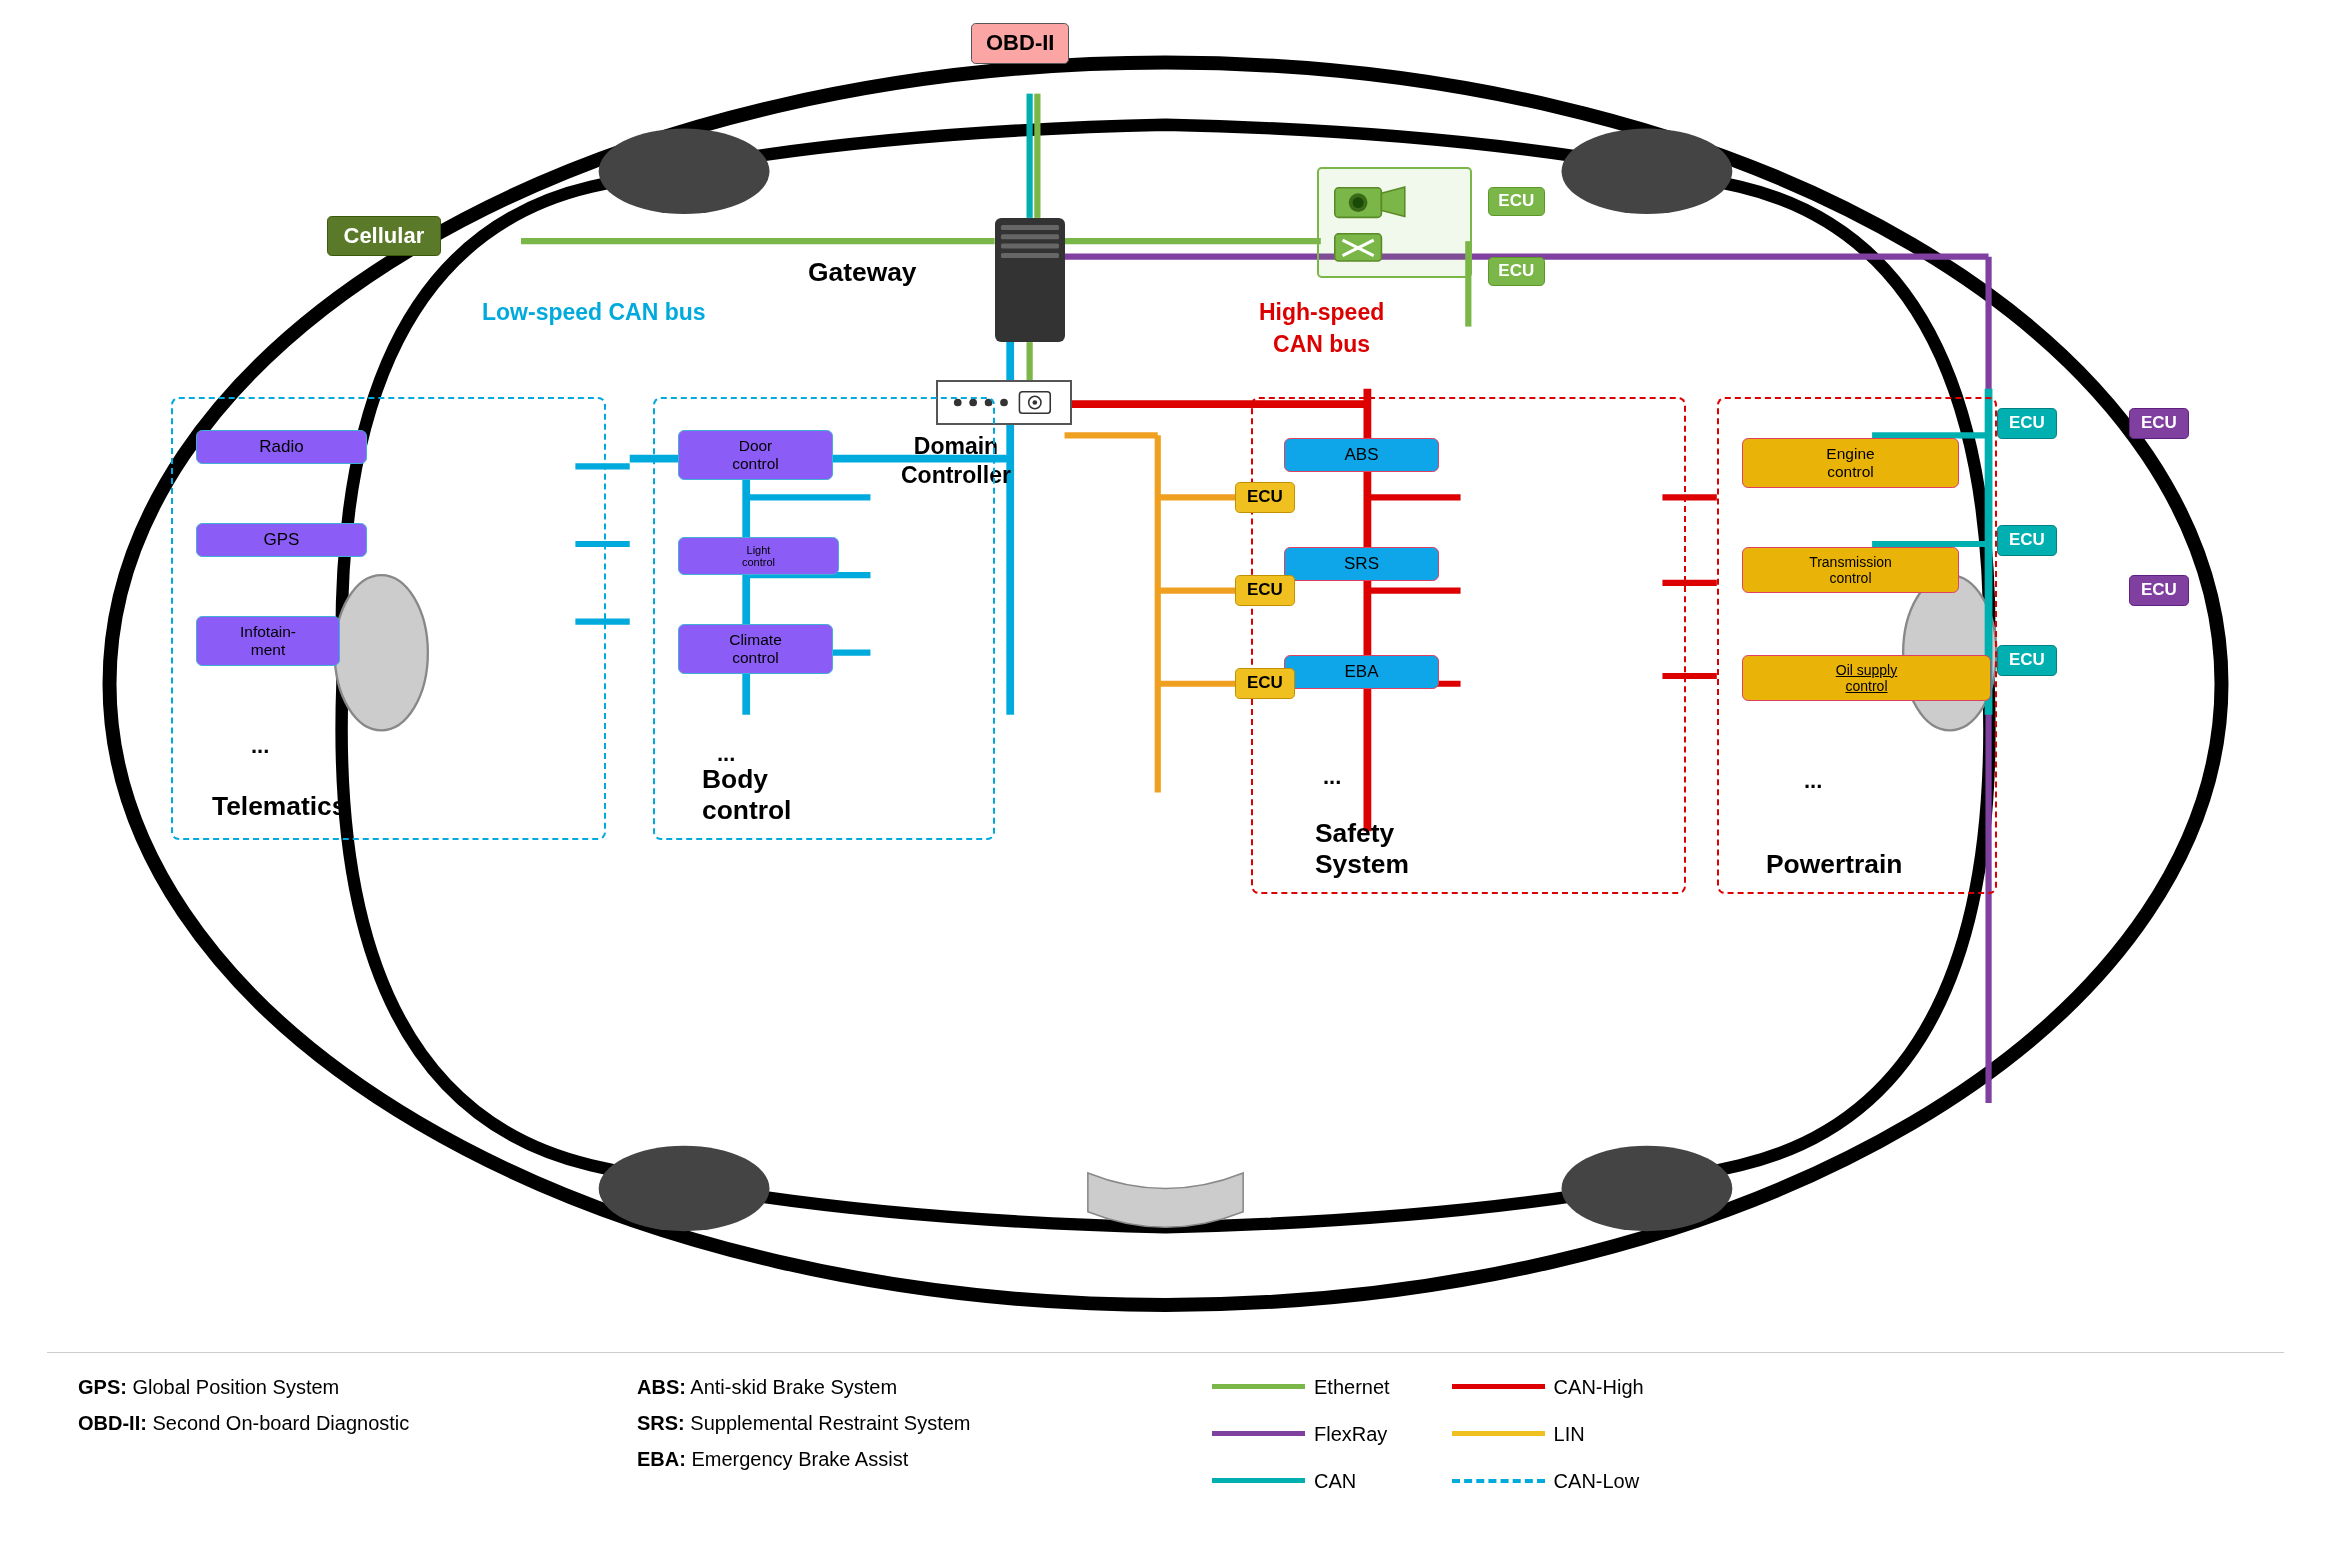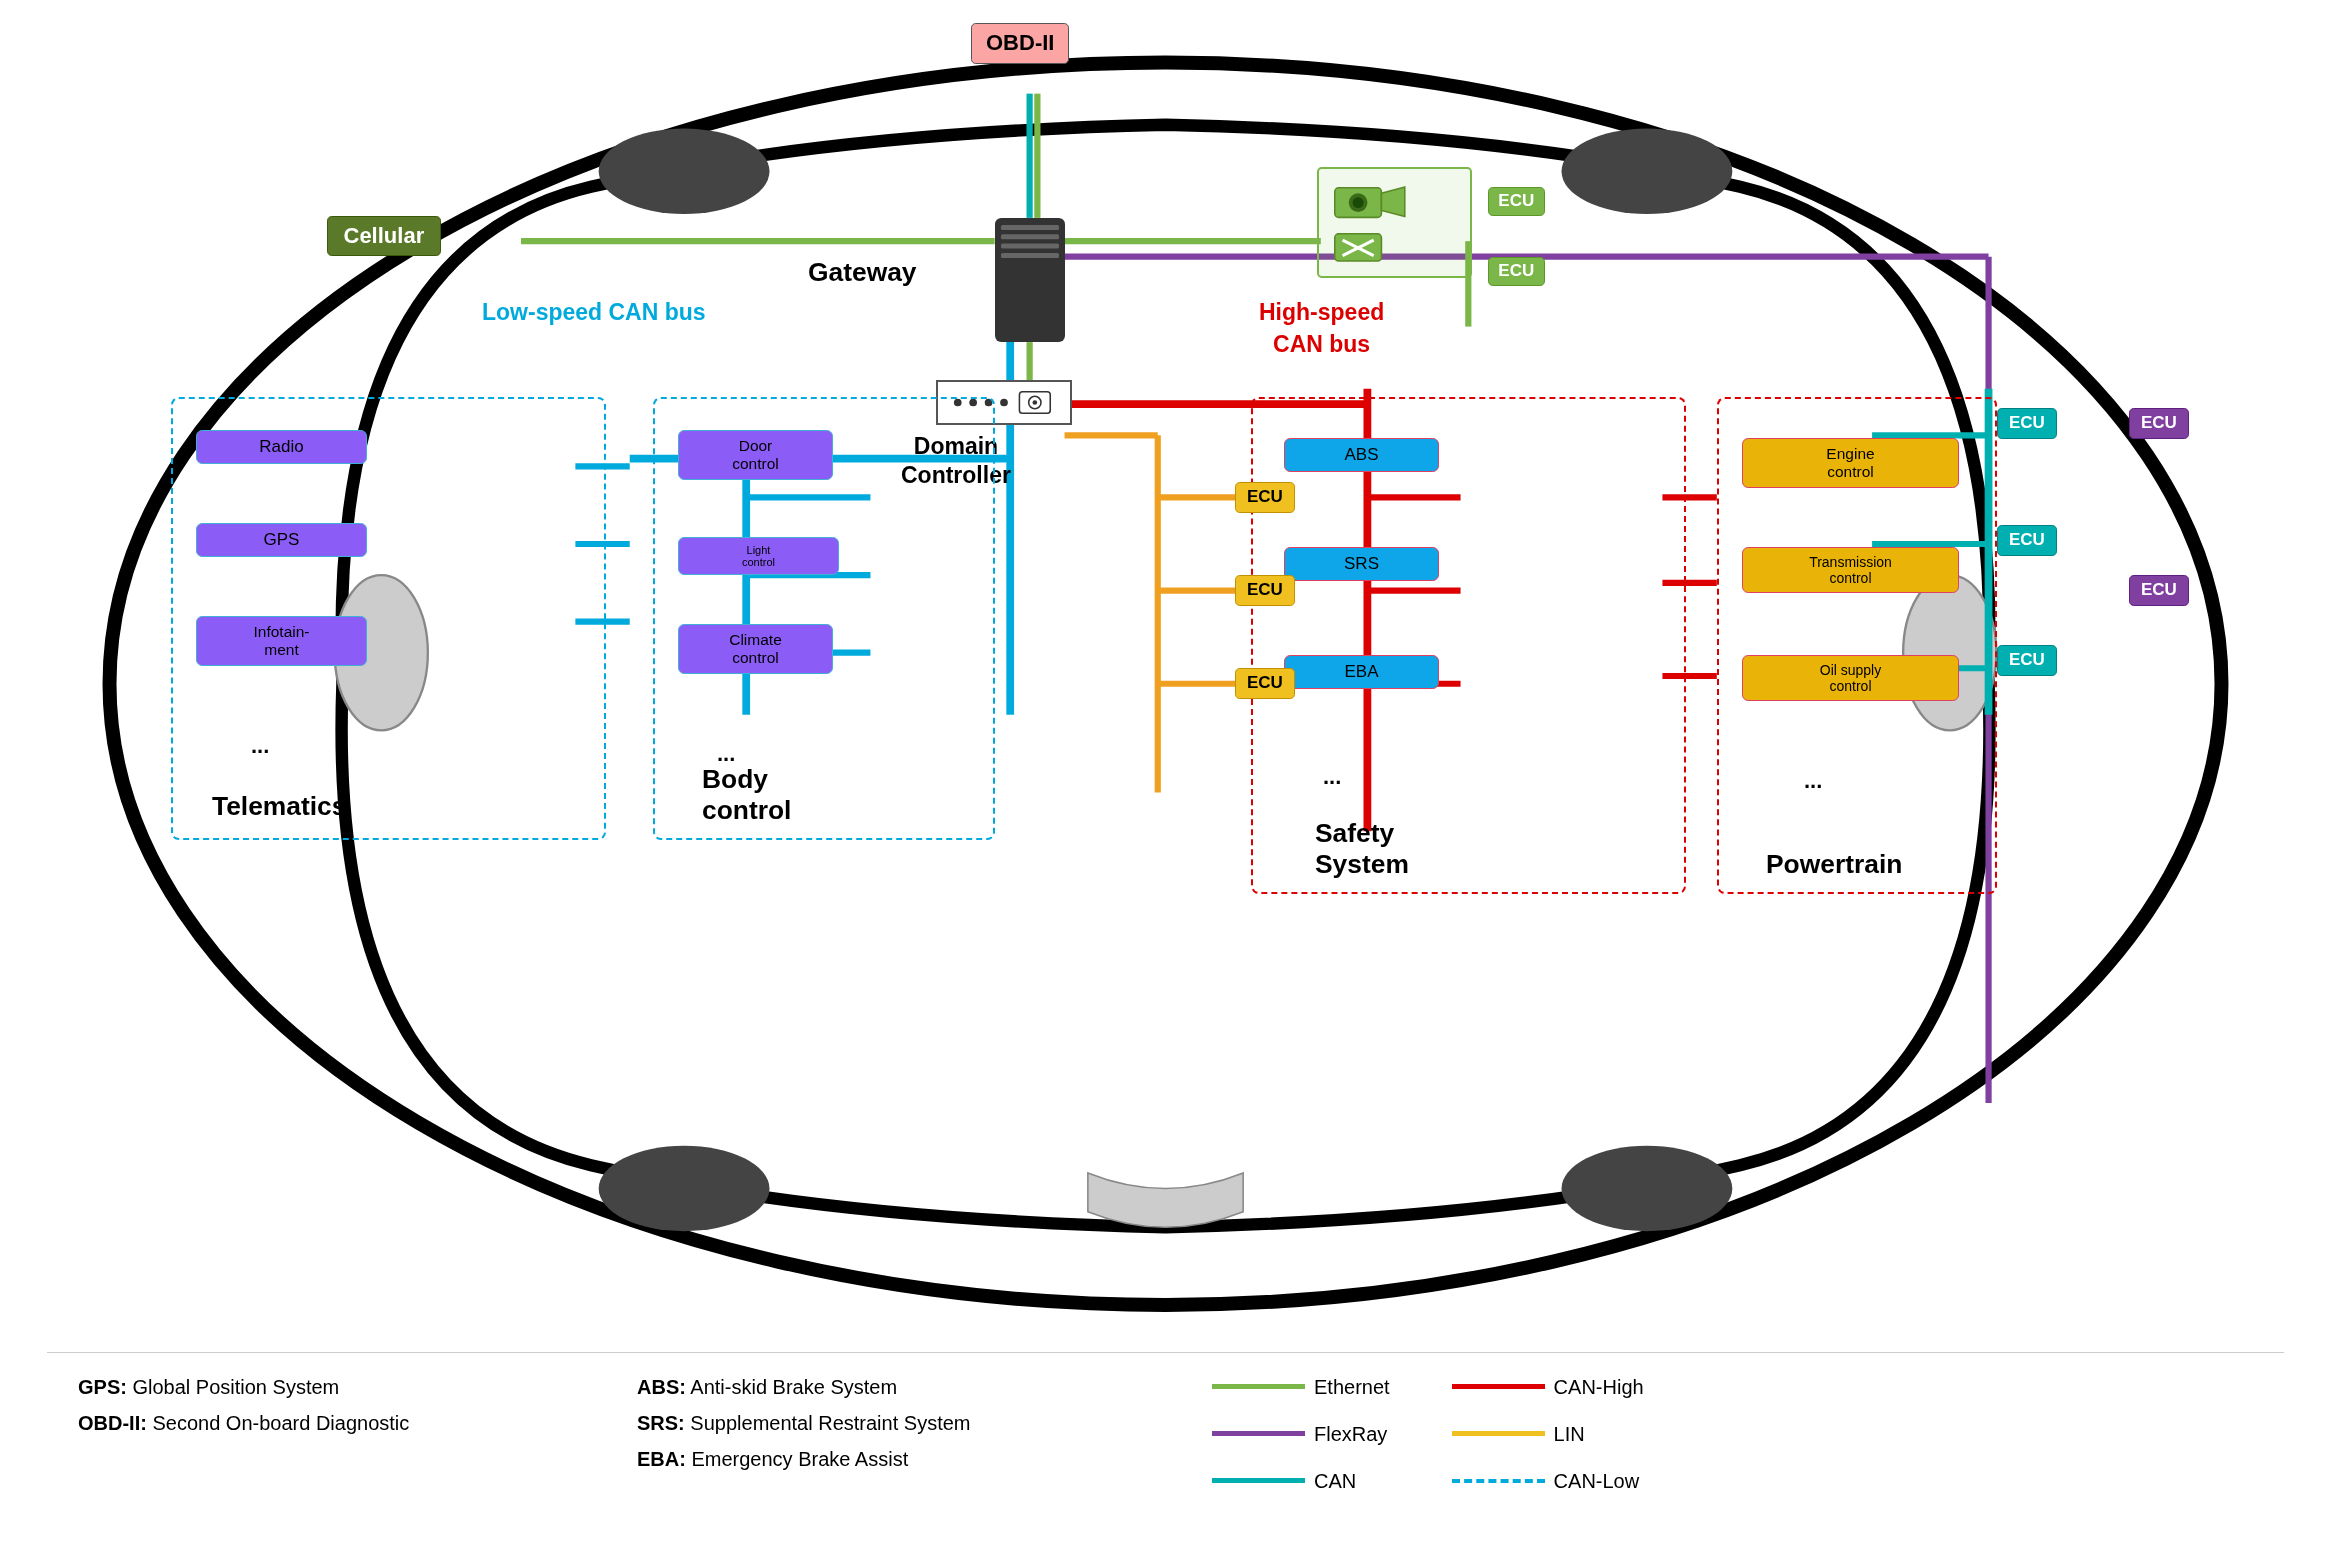--- a/index.html
+++ b/index.html
@@ -304,21 +304,21 @@
 
   <div class="ecu-box ecu-green" style="position:absolute; top:171px; left:1441px; font-size:17px; padding:3.9px 9.3px;">ECU</div>
   <div class="ecu-box ecu-green" style="position:absolute; top:241px; left:1441px; font-size:17px; padding:3.9px 9.3px;">ECU</div>
 
   <div class="dashed-box dashed-blue" style="position:absolute; top:381px; left:124px; width:435px; height:443px;">
 
     <div class="node-box node-lightblue" style="top:31px; left:23px; width:171px;">Radio</div>
 
     <div class="node-box node-lightblue" style="top:124px; left:23px; width:171px;">GPS</div>
 
-    <div class="node-box node-lightblue" style="top:217px; left:23px; width:171px; font-size:15.5px;">Infotain-<br>ment</div>
+    <div class="node-box node-lightblue" style="top:217px; left:23px; width:144px; font-size:15.5px;">Infotain-<br>ment</div>
 
     <div style="position:absolute; top:334px; left:78px; font-size:22px; font-weight:bold;">...</div>
 
     <div style="position:absolute; bottom:15.5px; left:39px; font-size:26.4px; font-weight:bold; color:#000;">Telematics</div>
   </div>
 
   <div class="dashed-box dashed-blue" style="position:absolute; top:381px; left:606px; width:342px; height:443px;">
 
     <div class="node-box node-lightblue" style="top:31px; left:23px; width:155px; font-size:15.5px;">Door<br>control</div>
 
@@ -343,21 +343,21 @@
 
     <div style="position:absolute; bottom:11.7px; left:62px; font-size:26.4px; font-weight:bold; color:#000;">Safety<br>System</div>
   </div>
 
   <div class="dashed-box dashed-red" style="position:absolute; top:381px; left:1670px; width:280px; height:497px;">
 
     <div class="node-box node-pink-light" style="top:39px; left:23px; width:217px; font-size:15.5px;">Engine<br>control</div>
 
     <div class="node-box node-pink-light" style="top:148px; left:23px; width:217px; font-size:14px;">Transmission<br>control</div>
 
-    <div class="node-box node-pink-light" style="top:256px; left:23px; width:217px; font-size:14px;">Oil supply<br>control</div>
+    <div class="node-box node-pink-light" style="top:256px; left:23px; width:249px; font-size:14px;text-decoration:underline;">Oil supply<br>control</div>
 
     <div style="position:absolute; top:369px; left:85px; font-size:22px; font-weight:bold;">...</div>
 
     <div style="position:absolute; bottom:11.7px; left:47px; font-size:26.4px; font-weight:bold; color:#000;">Powertrain</div>
   </div>
 
   <div class="ecu-box ecu-yellow" style="position:absolute; top:466px; left:1188px; font-size:17px; padding:4.7px 11px;">ECU</div>
   <div class="ecu-box ecu-yellow" style="position:absolute; top:559px; left:1188px; font-size:17px; padding:4.7px 11px;">ECU</div>
   <div class="ecu-box ecu-yellow" style="position:absolute; top:652px; left:1188px; font-size:17px; padding:4.7px 11px;">ECU</div>
 

